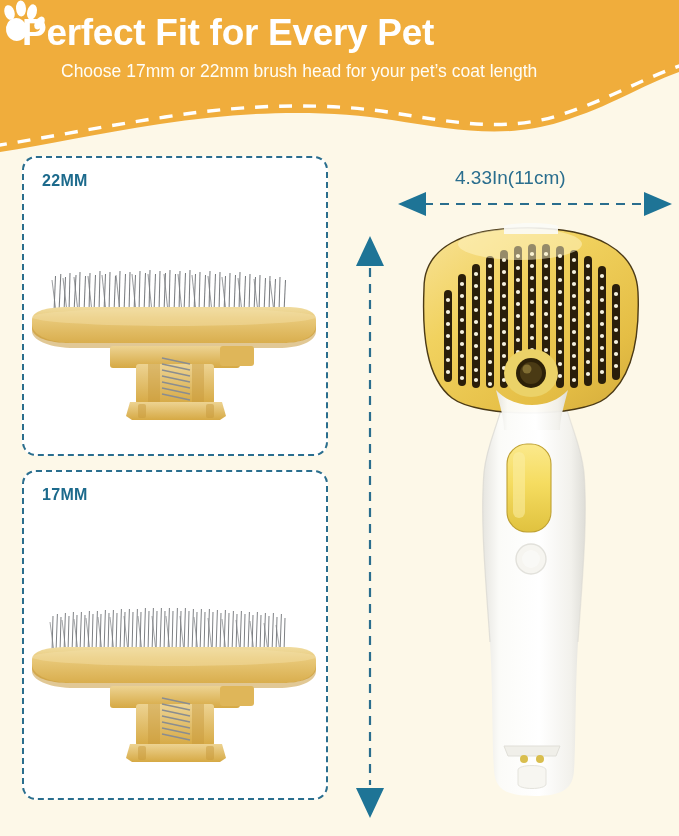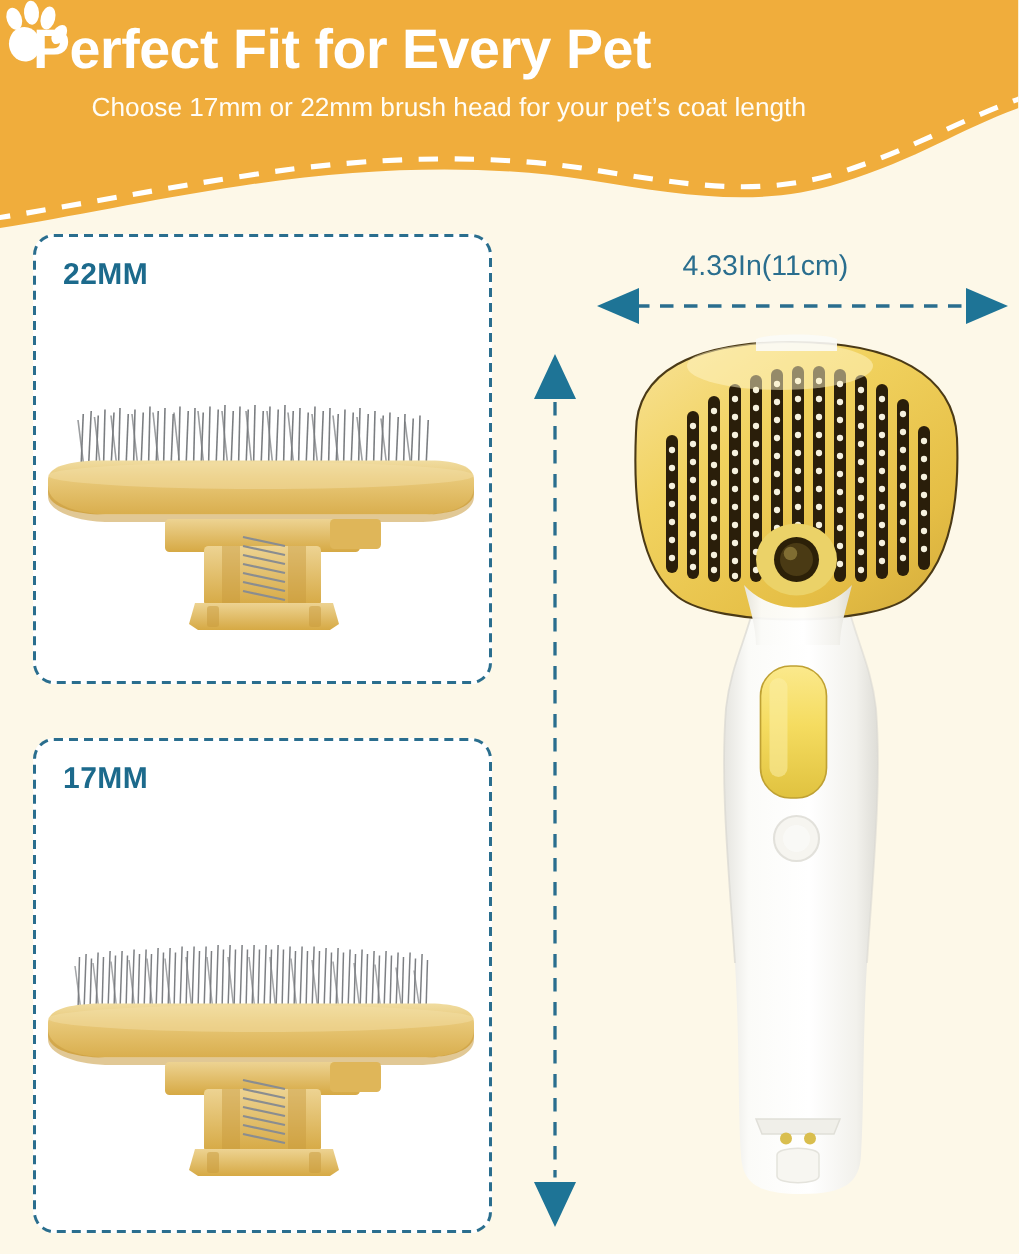--- a/index.html
+++ b/index.html
@@ -31,24 +31,24 @@
 
   
   .panel{
     position:absolute;
     border:2px dashed #2A6E8E;
     border-radius:14px;
     background:#FFFFFF;
     box-sizing:border-box;
   }
   #panel-22{left:22px;top:156px;width:306px;height:300px;}
-  #panel-17{left:22px;top:492px;width:306px;height:330px;}
+  #panel-17{left:22px;top:470px;width:306px;height:330px;}
   .panel-label{
     position:absolute;left:18px;top:14px;
-    font-size:20px;font-weight:bold;color:#1C6A8C;
+    font-size:16px;font-weight:bold;color:#1C6A8C;
     letter-spacing:0.3px;
   }
   .brush-art{position:absolute;left:0;}
   #art-22{top:96px;width:306px;height:190px;}
   #art-17{top:110px;width:306px;height:206px;}
 
   
   .dim-layer{position:absolute;left:0;top:0;width:679px;height:836px;pointer-events:none;}
   .dim-label{
     position:absolute;color:#2A6E8E;

